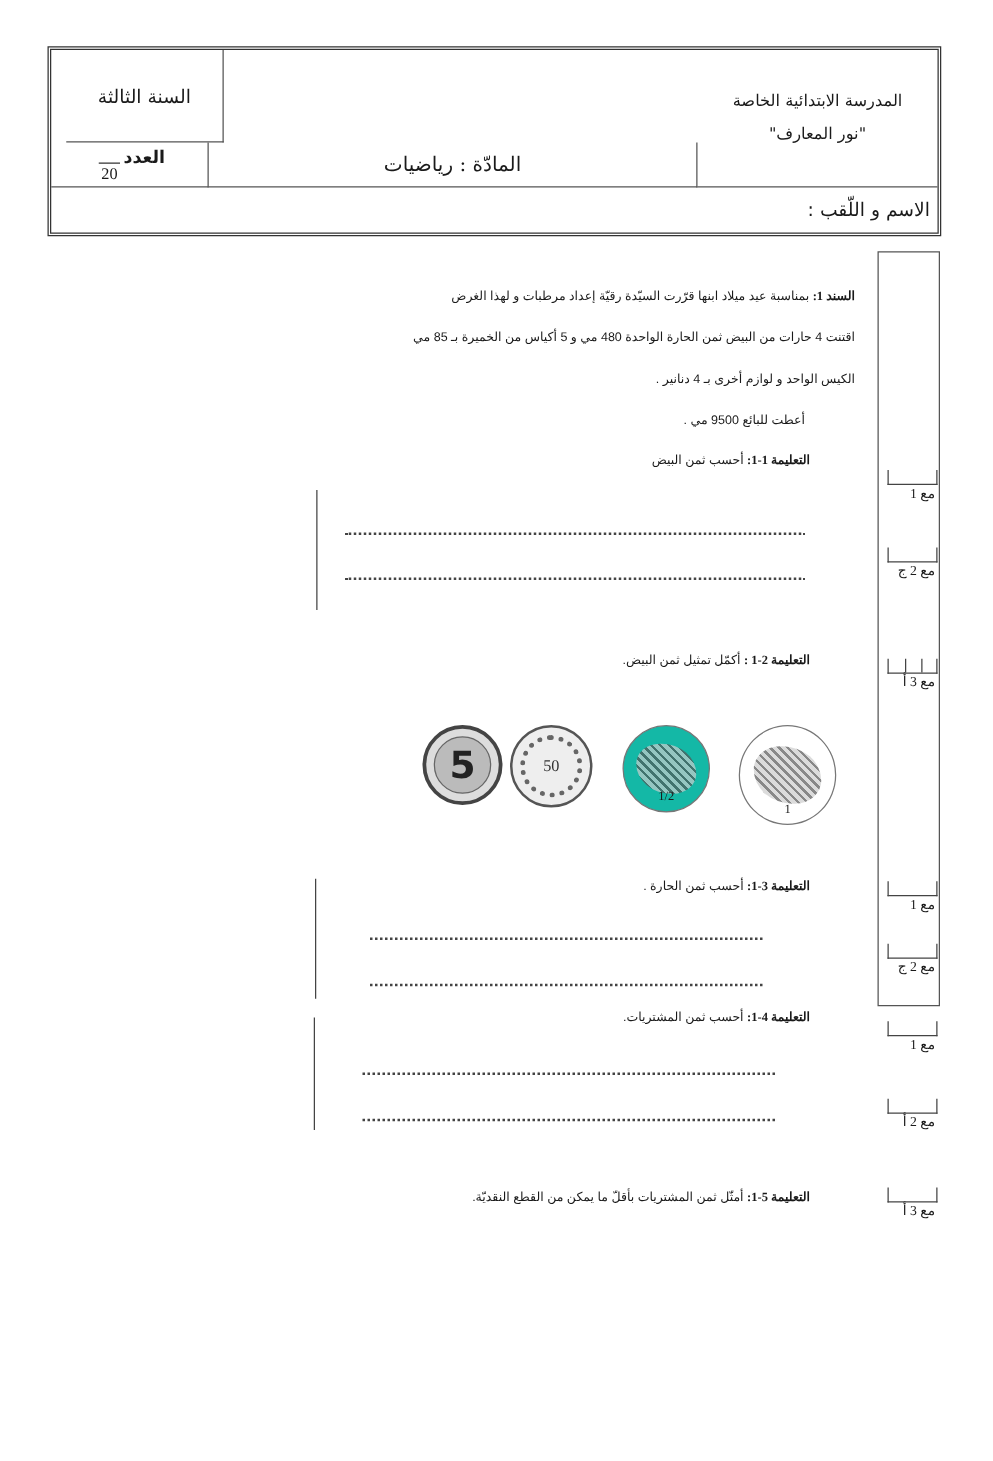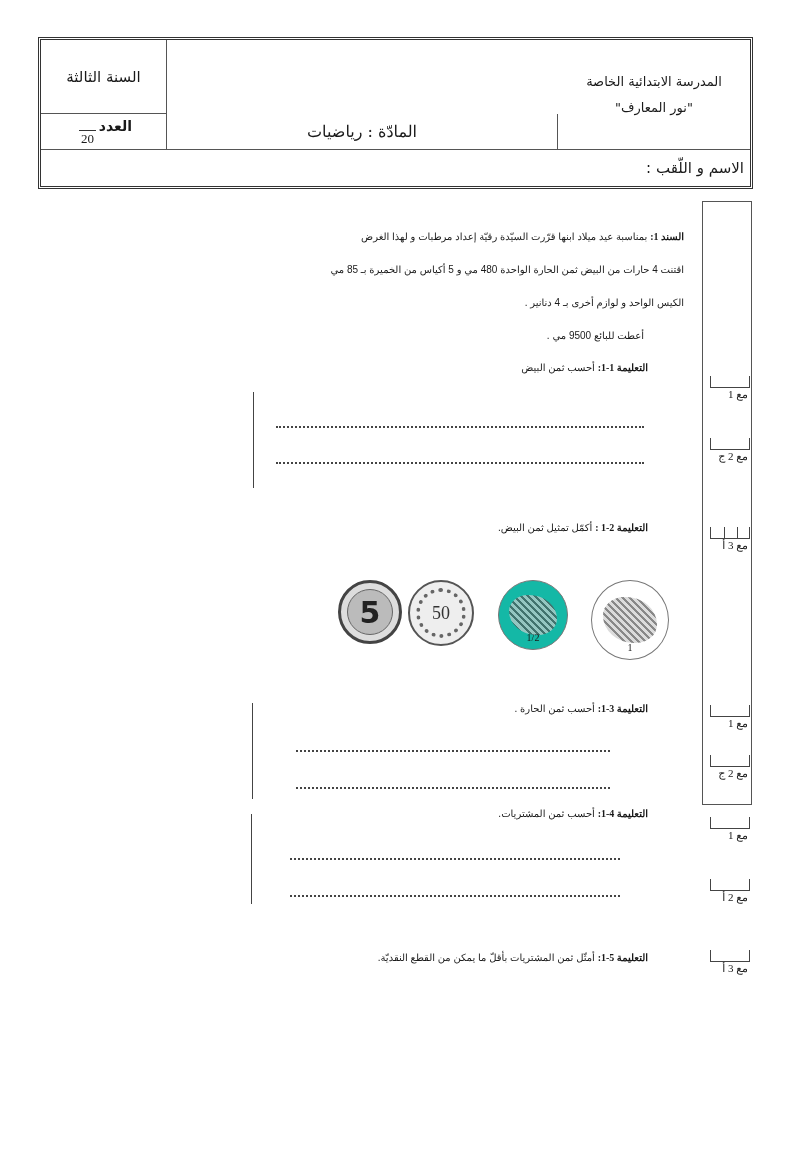--- a/index.html
+++ b/index.html
@@ -6,21 +6,21 @@
   body {
     width:794px; height:1169px; background:#ffffff; position:relative; overflow:hidden;
     font-family: "DejaVu Sans", "Liberation Sans", sans-serif; color:#1a1a1a;
   }
   
   .header {
     position:absolute; left:38px; top:37px; width:715px; height:152px;
     border:3px double #333; box-sizing:border-box;
   }
   .hcell { position:absolute; box-sizing:border-box; border-color:#555; border-style:solid; border-width:0; display:flex; align-items:center; justify-content:center; text-align:center; direction:rtl; }
-  .h-year { left:0; top:0; width:126px; height:74px; border-left-width:0; border-right-width:1px; border-bottom-width:1px; font-size:15px; }
+  .h-year { left:12px; top:0; width:126px; height:74px; border-left-width:0; border-right-width:1px; border-bottom-width:1px; font-size:15px; }
   .h-title { left:126px; top:0; width:391px; height:74px; border-right-width:1px; border-bottom-width:1px; flex-direction:column; font-family:"DejaVu Serif", serif; }
   .h-title .t1 { font-size:16px; font-weight:bold; }
   .h-title .t2 { font-size:18px; font-weight:bold; margin-top:8px; font-family:"Liberation Serif", serif; }
   .h-school { left:517px; top:0; width:192px; height:110px; border-bottom-width:1px; flex-direction:column; font-size:13px; line-height:26px; }
   .h-grade { left:0; top:74px; width:126px; height:36px; border-right-width:1px; border-bottom-width:1px; }
   .h-subject { left:126px; top:74px; width:391px; height:36px; border-right-width:1px; border-bottom-width:1px; font-size:16px; font-family:"DejaVu Serif", serif; }
   .h-name { left:0; top:110px; width:709px; height:36px; justify-content:flex-start; padding-right:6px; font-size:15px; }
   .grade-label { position:absolute; right:34px; top:4px; font-size:14px; font-weight:bold; }
   .grade-den { position:absolute; left:38px; top:16px; font-family:"Liberation Serif", serif; font-size:13px; border-top:1px solid #333; padding:0 2px; }
 
@@ -38,21 +38,21 @@
   .para { position:absolute; right:110px; direction:rtl; text-align:right; font-size:10px; font-family:"Liberation Sans", sans-serif; white-space:nowrap; }
   .para b { font-family:"Liberation Serif", serif; }
   .dots { position:absolute; height:2px; border-top:2px dotted #444; }
   .vline { position:absolute; width:0; border-left:1.5px solid #444; }
 
   .coins { position:absolute; left:338px; top:572px; width:335px; height:95px; }
   .coin { position:absolute; top:8px; border-radius:50%; box-sizing:border-box; display:flex; align-items:center; justify-content:center; }
   .coin5 { left:0; width:64px; height:64px; border:3px solid #444; background:#ddd; }
   .coin5 .inner { width:44px; height:44px; border-radius:50%; border:1.5px solid #666; background:#bbb; display:flex; align-items:center; justify-content:center; font-size:30px; font-weight:bold; color:#222; font-family:"DejaVu Sans", sans-serif; }
   .coin50 { left:70px; width:66px; height:66px; border:2px solid #555; background:#eee; }
-  .coin50 .inner { width:50px; height:50px; border-radius:50%; border:4px dotted #666; display:flex; align-items:center; justify-content:center; font-size:18px; font-family:"Liberation Serif", serif; color:#333; box-sizing:border-box; }
+  .coin50 .inner { width:50px; height:50px; border-radius:50%; border:4px dotted #666; display:flex; align-items:center; justify-content:center; font-size:13px; font-family:"Liberation Serif", serif; color:#333; box-sizing:border-box; }
   .coinhalf { left:160px; width:70px; height:70px; border:1.5px solid #777; background:#14b8a6; }
   .coin1 { left:253px; width:78px; height:80px; border:1.5px solid #777; background:#fff; }
   .coin-art { width:70%; height:60%; border-radius:40% 60% 40% 60%; background:repeating-linear-gradient(45deg,#555 0 2px,#ccc 2px 5px); opacity:0.7; }
   .coin-val { position:absolute; bottom:6px; font-size:10px; font-family:"Liberation Serif", serif; }
 </style>
 </head>
 <body>
 
 <div class="header">
   <div class="hcell h-year">

